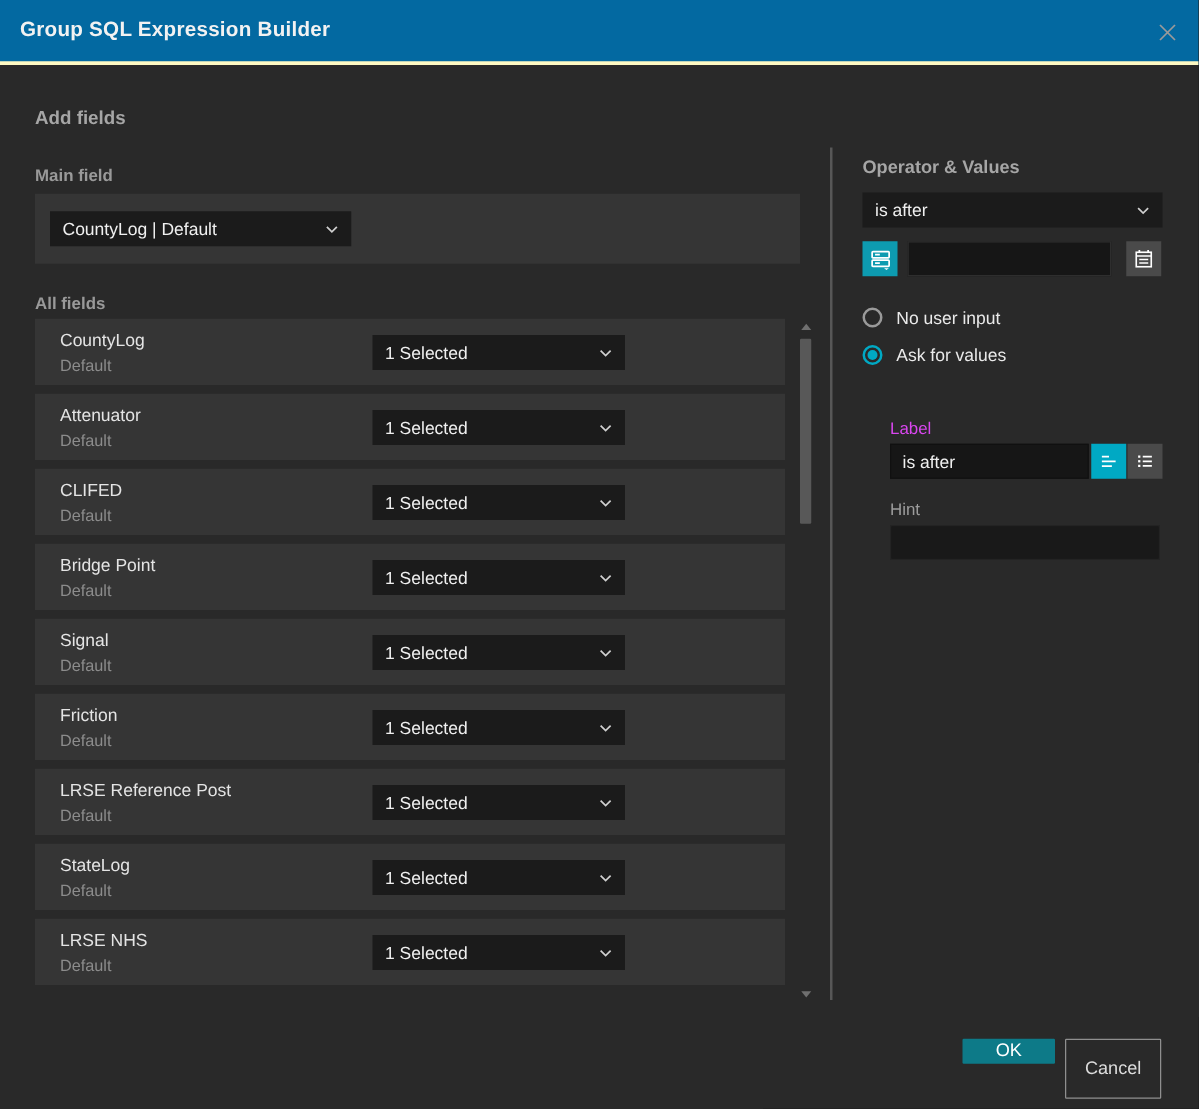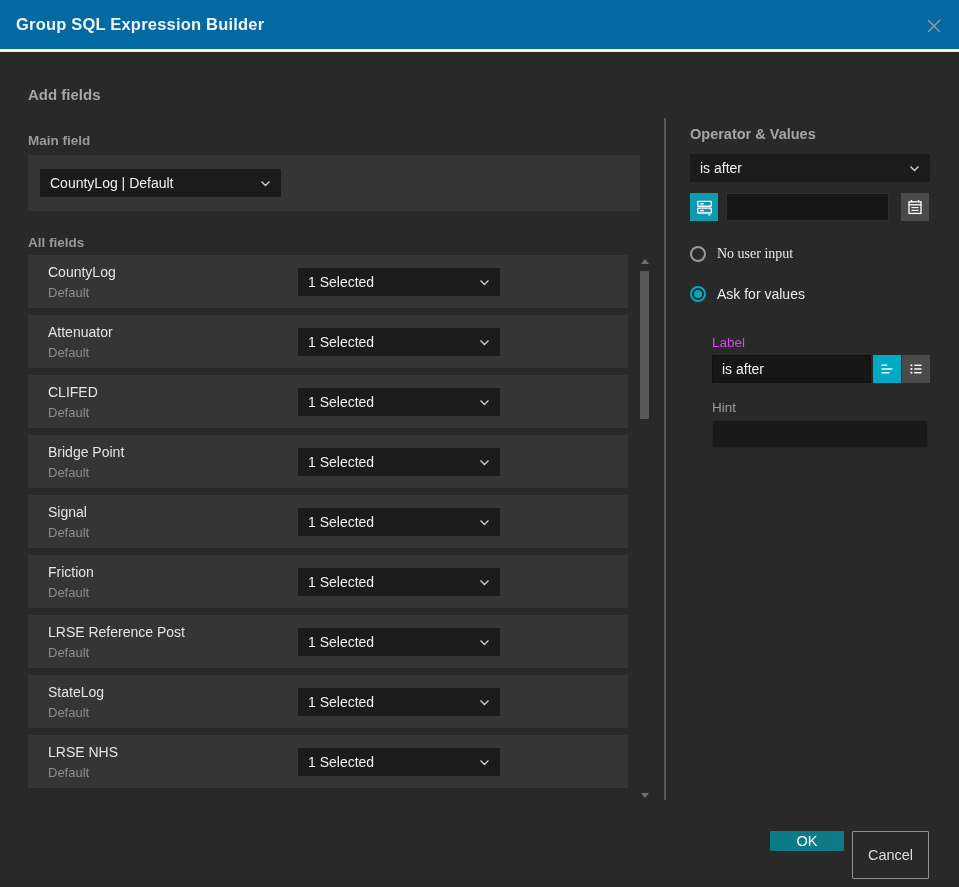--- a/index.html
+++ b/index.html
@@ -374,26 +374,26 @@
         <line x1="4.5" y1="1" x2="4.5" y2="3.4" stroke="#ffffff" stroke-width="1.4"></line>
         <line x1="11.5" y1="1" x2="11.5" y2="3.4" stroke="#ffffff" stroke-width="1.4"></line>
         <rect x="2" y="2.8" width="12" height="11.6" fill="none" stroke="#ffffff" stroke-width="1.3"></rect>
         <line x1="2" y1="5.8" x2="14" y2="5.8" stroke="#ffffff" stroke-width="1.3"></line>
         <line x1="4.4" y1="8.6" x2="11.6" y2="8.6" stroke="#ffffff" stroke-width="1.1"></line>
         <line x1="4.4" y1="11.4" x2="11.6" y2="11.4" stroke="#ffffff" stroke-width="1.1"></line>
       </svg>
     </div>
   </div>
 
-  <div class="radio-row" style="top:245px;font-family:Liberation Serif, serif;">
+  <div class="radio-row" style="top:245px;">
     <span class="radio-circle"></span>
     <span class="radio-label">No user input</span>
   </div>
 
-  <div class="radio-row" style="top:285px;">
+  <div class="radio-row" style="top:275px;">
     <span class="radio-circle checked"></span>
     <span class="radio-label">Ask for values</span>
   </div>
 
 
   <div class="field-label label-caption">Label</div>
 
   <div class="label-row">
     <input class="label-input" type="text" value="is after" style="">
     <div class="sq-btn style-btn-single">

